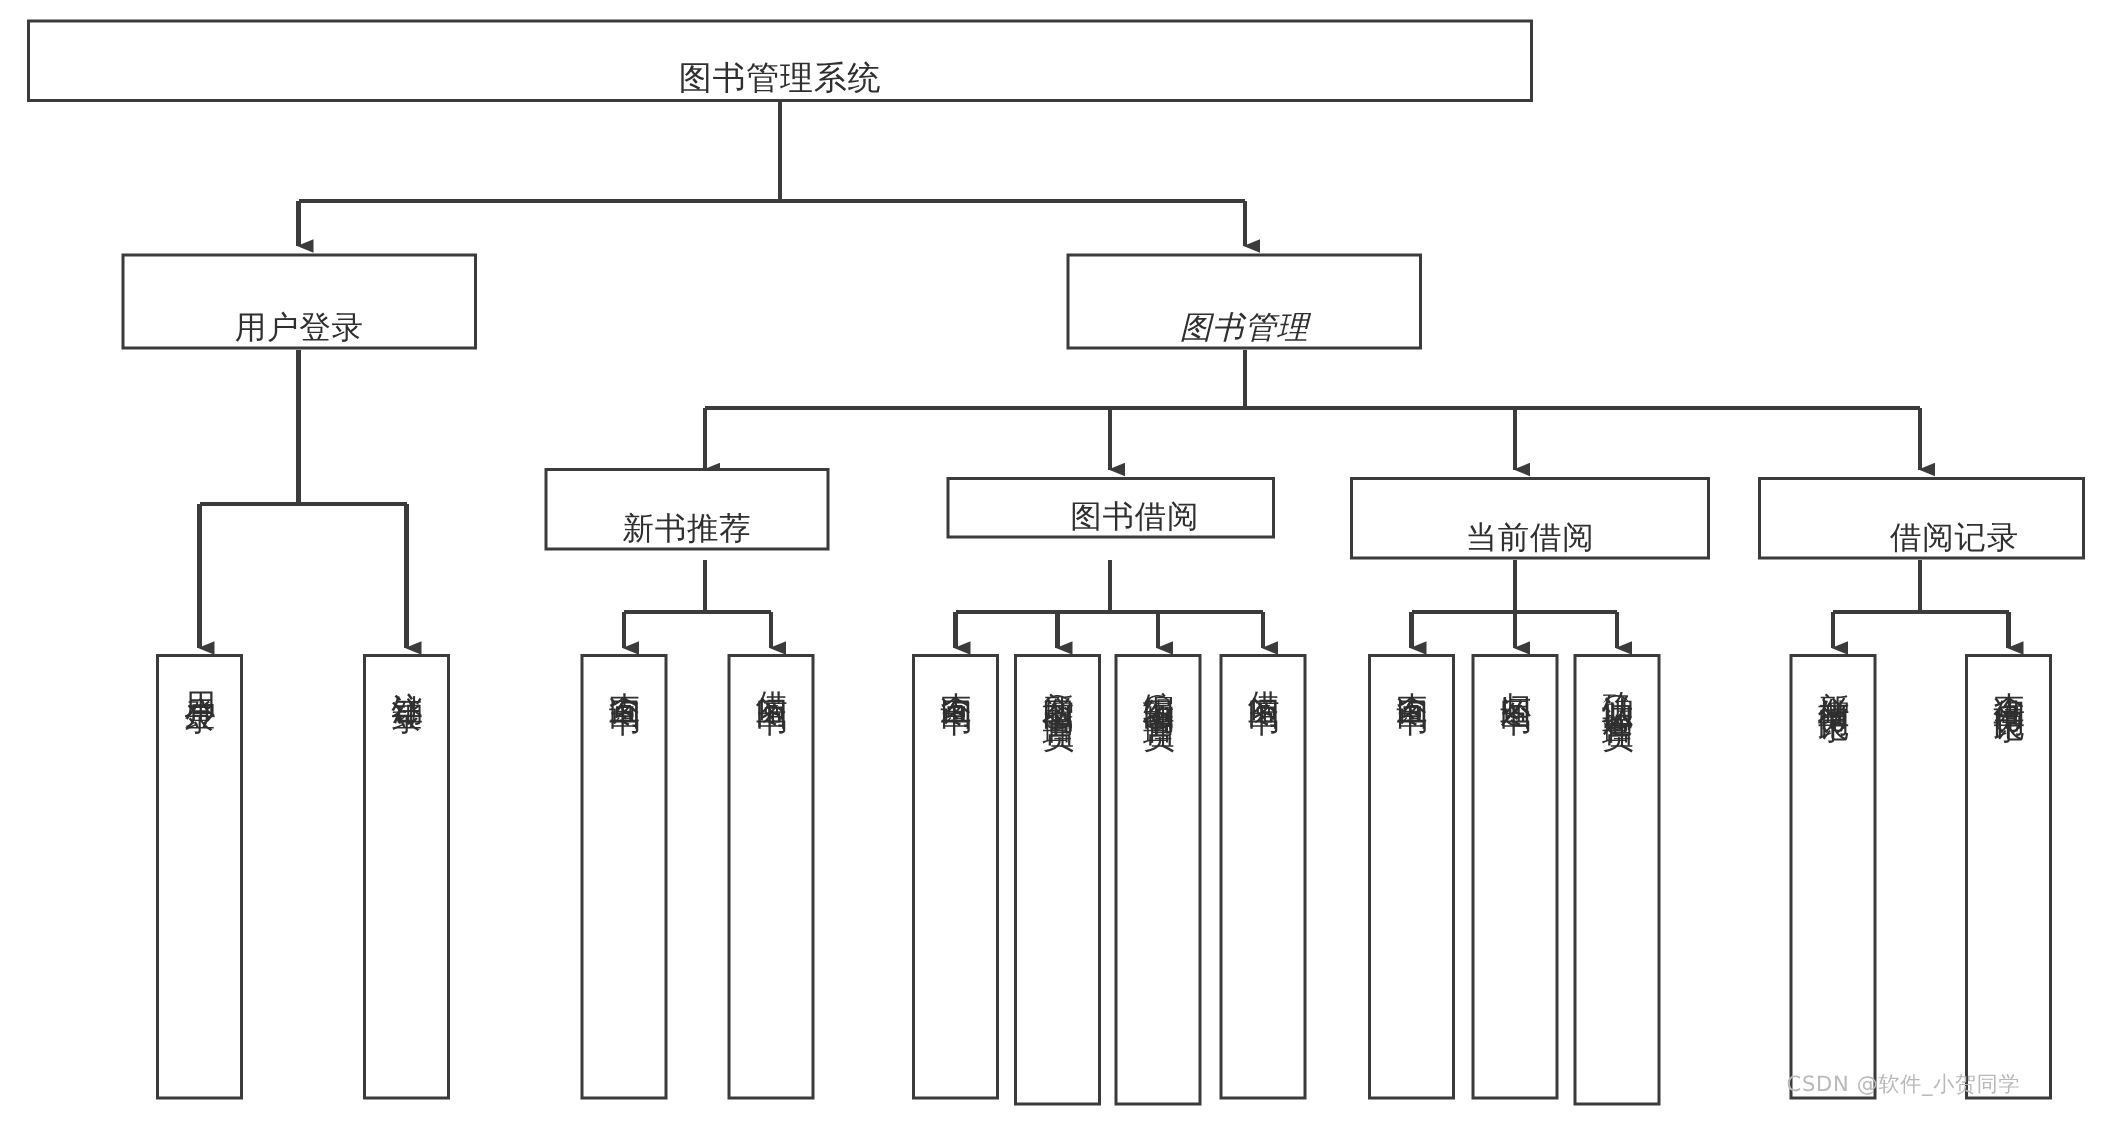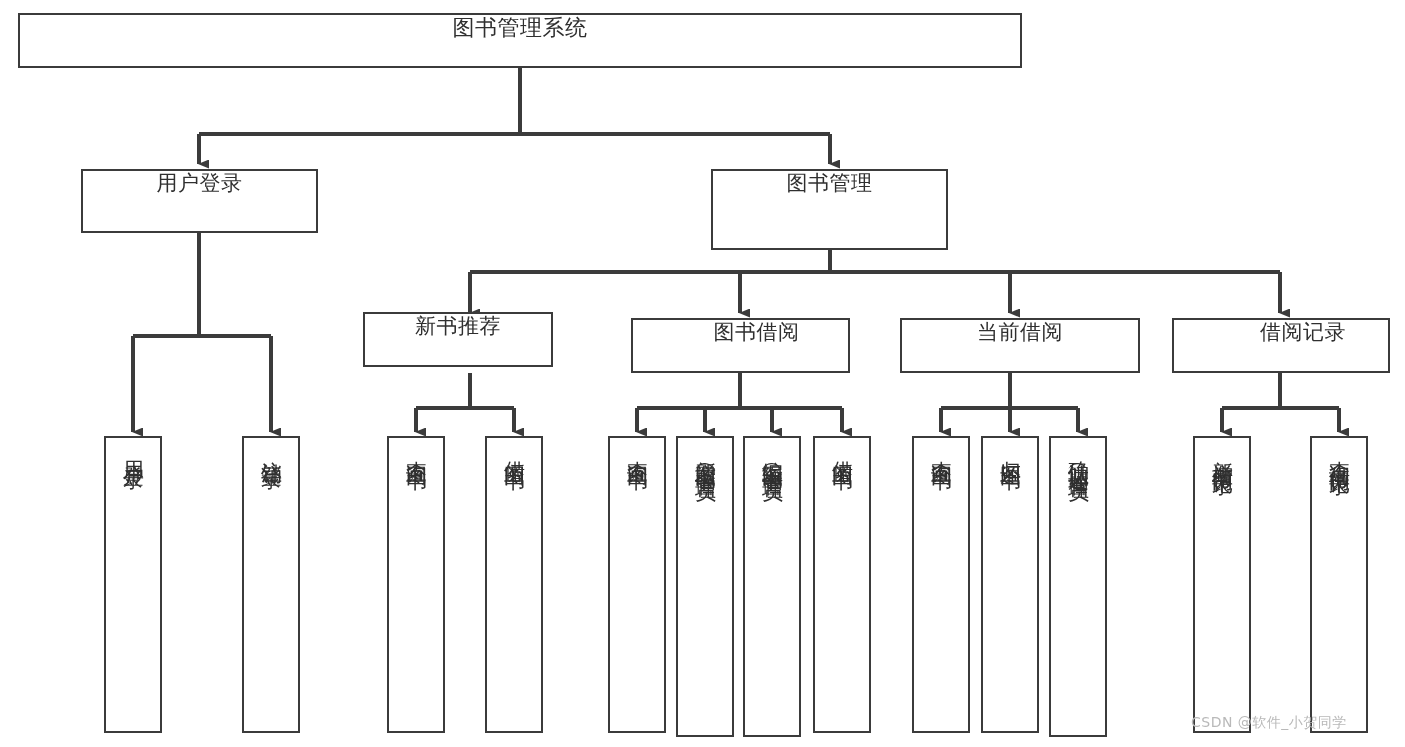--- a/index.html
+++ b/index.html
@@ -25,21 +25,21 @@
     width: 1405px;
     height: 747px;
     pointer-events: none;
   }
   .node {
     position: absolute;
     box-sizing: border-box;
     background: #ffffff;
     border: 2px solid #3b3b3b;
     display: flex;
-    align-items: flex-start;
+    align-items: flex-end;
     justify-content: center;
     overflow: hidden;
   }
   .node .label {
     color: #2f2f2f;
     line-height: 1.18;
     letter-spacing: 0.5px;
     white-space: nowrap;
     text-align: center;
   }
@@ -130,29 +130,29 @@
   </svg>
 
   <div class="node root horiz" style="left:18px; top:13px; width:1004px; height:55px;">
     <span class="label">图书管理系统</span>
   </div>
 
   <div class="node horiz" style="left:81px; top:169px; width:237px; height:64px;">
     <span class="label">用户登录</span>
   </div>
 
-  <div class="node horiz" style="left:711px; top:169px; width:237px; height:81px;">
+  <div class="node horiz" style="left:711px; top:169px; width:237px; height:64px;font-style:italic;">
     <span class="label">图书管理</span>
   </div>
 
   <div class="node horiz" style="left:363px; top:312px; width:190px; height:55px;">
     <span class="label">新书推荐</span>
   </div>
 
-  <div class="node horiz" style="left:631px; top:318px; width:219px; height:55px;padding-left:32px;">
+  <div class="node horiz" style="left:631px; top:318px; width:219px; height:41px;padding-left:32px;">
     <span class="label">图书借阅</span>
   </div>
 
   <div class="node horiz" style="left:900px; top:318px; width:240px; height:55px;">
     <span class="label">当前借阅</span>
   </div>
 
   <div class="node horiz" style="left:1172px; top:318px; width:218px; height:55px;padding-left:44px;">
     <span class="label">借阅记录</span>
   </div>

